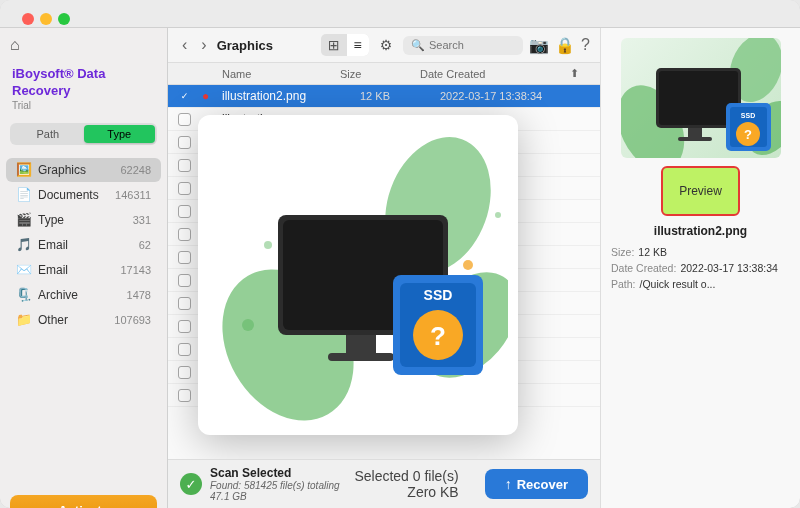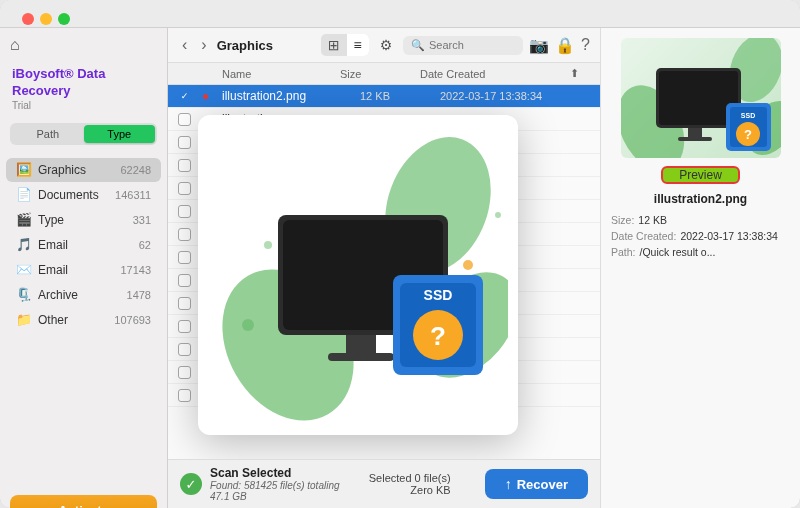--- a/index.html
+++ b/index.html
@@ -297,21 +297,21 @@
       display: flex;
       align-items: center;
       justify-content: center;
       color: white;
       font-size: 13px;
       flex-shrink: 0;
     }
     .status-text-block { flex: 1; }
     .status-main { font-size: 12px; font-weight: 600; color: #222; }
     .status-sub { font-size: 10px; color: #666; font-style: italic; }
-    .status-right { text-align: right; font-size: 11px; color: #444; margin-right: 26px; }
+    .status-right { text-align: right; font-size: 14px; color: #444; margin-right: 18px; }
     .recover-btn {
       background: #2979d8;
       color: white;
       border: none;
       border-radius: 8px;
       padding: 7px 20px;
       font-size: 13px;
       font-weight: 600;
       cursor: pointer;
       display: flex;
@@ -338,24 +338,24 @@
       border-radius: 6px;
       display: flex;
       align-items: center;
       justify-content: center;
       margin-bottom: 8px;
       overflow: hidden;
       position: relative;
     }
     .preview-btn {
       border: 2px solid #e53935;
-      background: #84cc16;
+      background: #bef264;
       color: #333;
       border-radius: 6px;
-      padding: 0 16px;
+      padding: 16px 16px;
       font-size: 12px;
       cursor: pointer;
       margin-bottom: 8px;
       font-weight: 500;
       text-align: right;
     }
     .preview-filename {
       font-size: 12px;
       font-weight: 600;
       color: #222;

